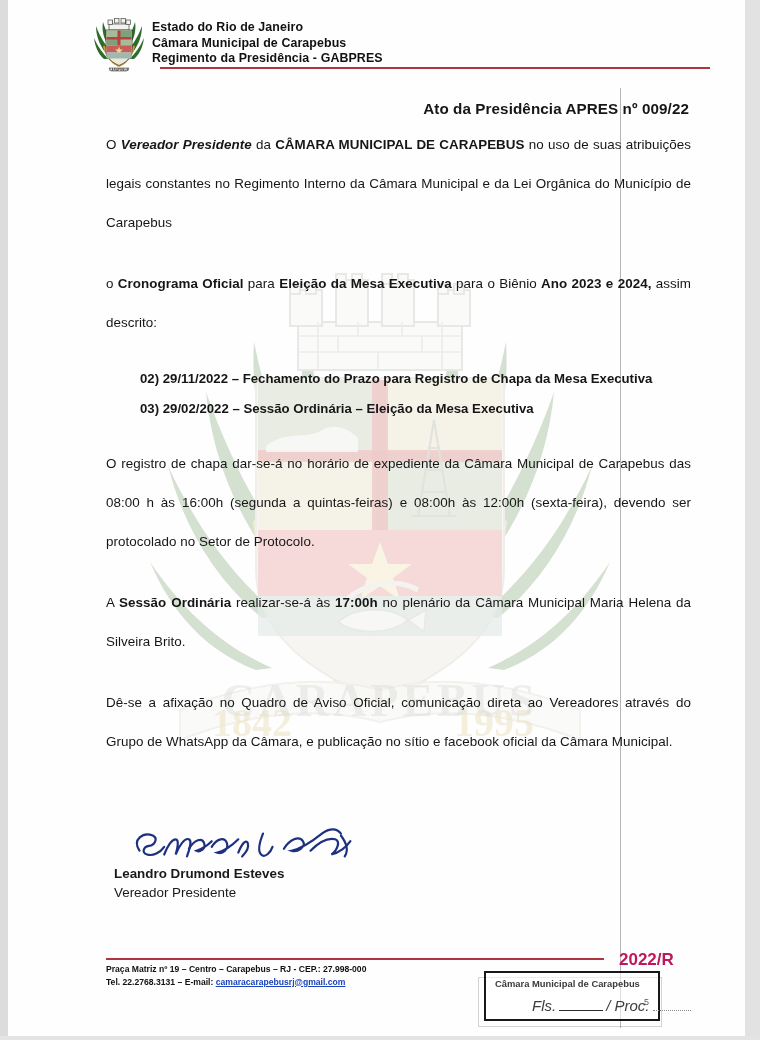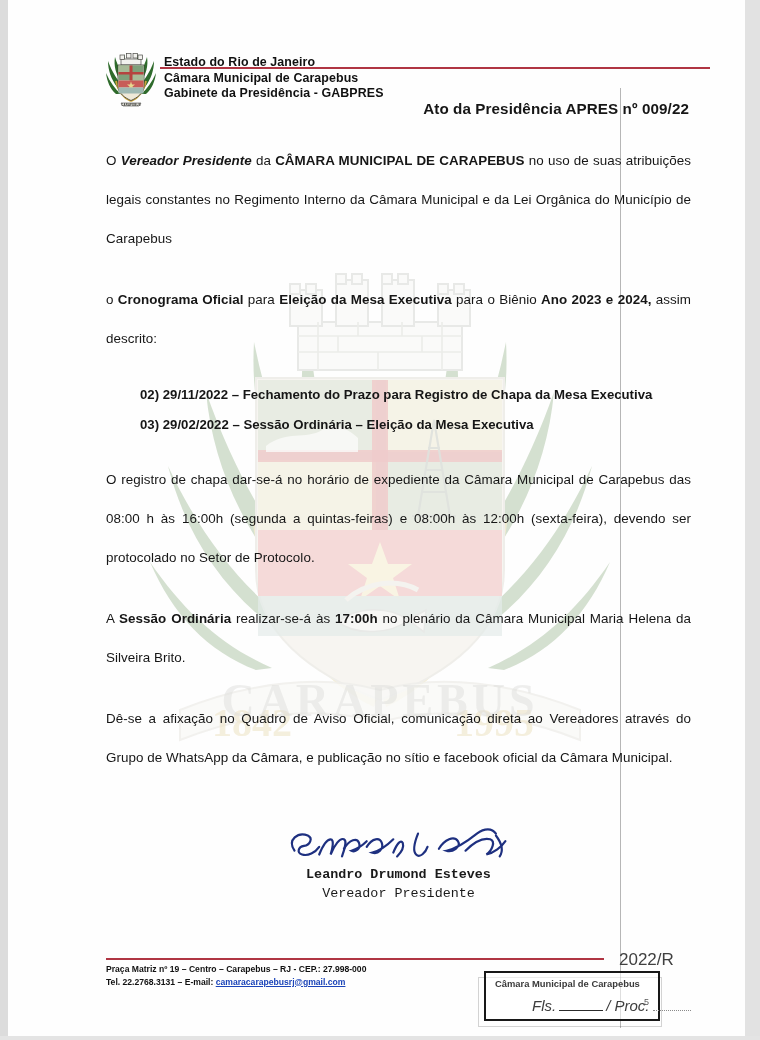--- a/index.html
+++ b/index.html
@@ -65,22 +65,22 @@
     top: 270px;
     width: 460px;
     height: 500px;
     opacity: .30;
     pointer-events: none;
   }
 
   
   #letterhead {
     position: absolute;
-    left: 106px; top: 14px;
-    width: 610px; height: 62px; margin-top: 35px;
+    left: 94px; top: 14px;
+    width: 610px; height: 62px;
   }
   #crest-logo {
     position: absolute;
     left: 0; top: 4px;
     width: 50px; height: 54px;
   }
   #letterhead-text {
     position: absolute;
     left: 58px; top: 6px;
     line-height: 15.5px;
@@ -108,21 +108,21 @@
     width: 585px;
     font-family: "Liberation Sans", sans-serif;
     font-size: 13.4px;
     color: #161616;
   }
   .doc-title {
     text-align: right;
     font-weight: bold;
     font-size: 15.2px;
     letter-spacing: .1px;
-    margin: 0 0 24px 0;
+    margin: 0 0 8px 0;
     padding-right: 2px;
   }
   p.para {
     margin: 0 0 22px 0;
     text-align: justify;
     line-height: 39px;
     letter-spacing: .05px;
   }
   p.para b { font-weight: bold; }
   p.para i { font-style: italic; font-weight: bold; }
@@ -153,25 +153,23 @@
   .closing-place {
     text-align: center;
     margin: 24px 0 0 0;
     font-size: 13.4px;
     line-height: 22px;
   }
 
   
   #signature-block {
     position: absolute;
-    left: 106px;
+    left: 114px;
     top: 826px;
     width: 585px;
-    text-align: center;
-    font-family: Liberation Mono, monospace;
   }
   #signature-mark {
     height: 38px;
     margin: 0 auto -4px auto;
     width: 260px;
   }
   #signer-name {
     font-weight: bold;
     font-size: 13.4px;
     line-height: 19px;
@@ -197,22 +195,22 @@
     color: #111;
   }
   #footer-email {
     color: #1b44b8;
     text-decoration: underline;
   }
   #doc-ref {
     position: absolute;
     left: 619px; top: 950px;
     font-size: 17px;
-    font-weight: normal;
-    color: #404040;
+    font-weight: bold;
+    color: #be185d;
   }
   #protocol-stamp {
     position: absolute;
     left: 484px; top: 971px;
     width: 172px; height: 46px;
     border: 2px solid #181818;
     background: rgba(255,255,255,.55);
   }
   #protocol-stamp .stamp-title {
     position: absolute;
@@ -395,21 +393,21 @@
       <rect x="25" y="55" width="50" height="14" fill="#c85c58"></rect>
       <path d="M50 57 L52 63 L58 63 L53 67 L55 73 L50 69 L45 73 L47 67 L42 63 L48 63 Z" fill="#e9d98f"></path>
       <rect x="25" y="69" width="50" height="12" fill="#9fb8b2"></rect>
       <path d="M30 100 H70 L66 106 H34 Z" fill="#f0f0ea" stroke="#4a4a46" stroke-width="1.2"></path>
       <text x="50" y="105" text-anchor="middle" font-family="Liberation Sans, sans-serif" font-size="5.6" font-weight="bold" fill="#3a3a36" letter-spacing=".4">CARAPEBUS</text>
     </svg>
 
     <div id="letterhead-text">
       <div>Estado do Rio de Janeiro</div>
       <div>Câmara Municipal de Carapebus</div>
-      <div>Gabinete da Presidência - GABPRES</div>
+      <div>Regimento da Presidência - GABPRES</div>
     </div>
   </div>
   <div id="header-rule"></div>
 
   <div id="fold-line"></div>
 
   <div class="doc-body">
 
     <div class="doc-title">Ato da Presidência APRES nº 009/22</div>
 

